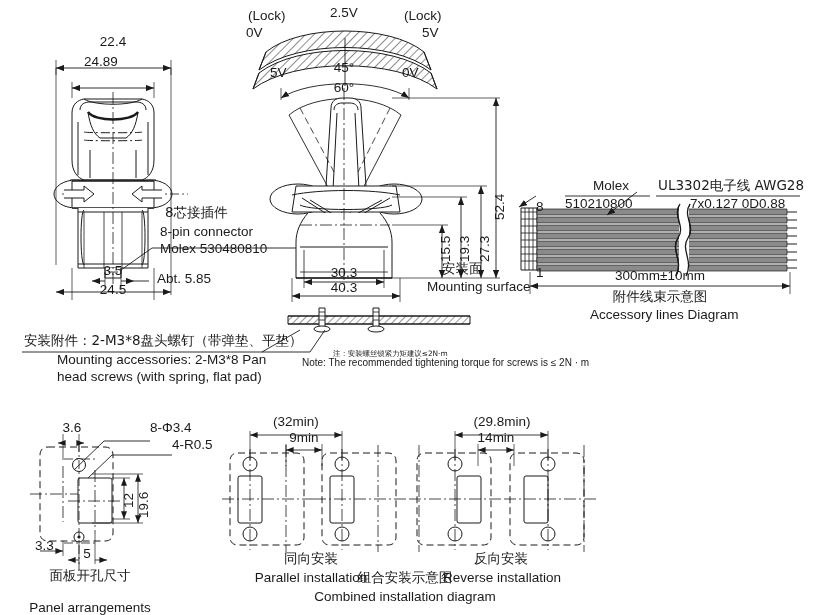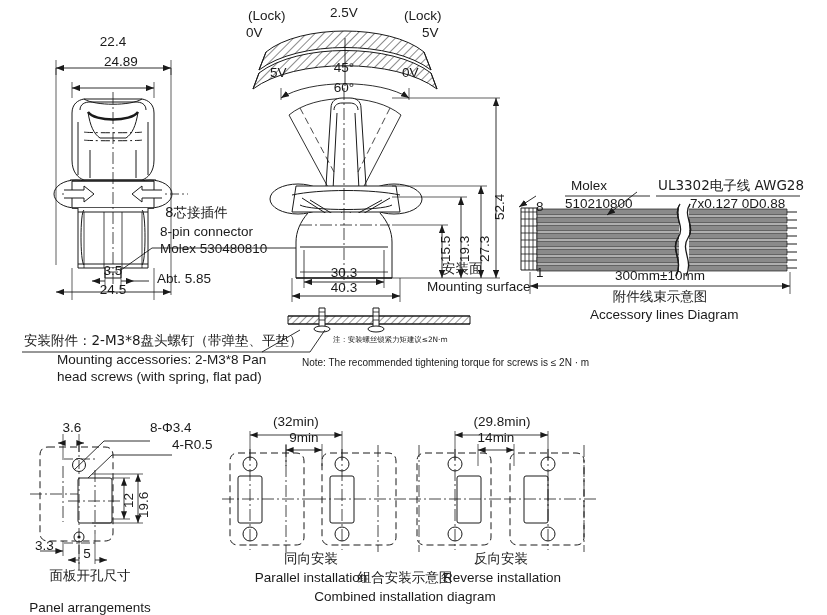--- a/index.html
+++ b/index.html
@@ -312,21 +312,21 @@
       <path d="M455,435 L548,435" marker-start="url(#ahS)" marker-end="url(#ah)"></path>
       <path d="M478,444 L478,466 M514,444 L514,466" stroke-width="0.7"></path>
       <path d="M478,450 L514,450" marker-start="url(#ahS)" marker-end="url(#ah)"></path>
     </g>
   </g>
 
   </g>
 </svg>
 
 <div class="lbl dim ctr" style="left:80px;top:34px;width:66px;">22.4</div>
-<div class="lbl dim ctr" style="left:88px;top:54px;width:66px;">24.89</div>
+<div class="lbl dim ctr" style="left:68px;top:54px;width:66px;">24.89</div>
 <div class="lbl dim ctr" style="left:88px;top:263px;width:50px;">3.5</div>
 <div class="lbl dim" style="left:157px;top:271px;">Abt. 5.85</div>
 <div class="lbl dim ctr" style="left:85px;top:282px;width:56px;">24.5</div>
 <div class="lbl txt-cn" style="left:165px;top:205px;">8芯接插件</div>
 <div class="lbl txt" style="left:160px;top:224px;">8-pin connector</div>
 <div class="lbl txt" style="left:160px;top:241px;">Molex 530480810</div>
 
 <div class="lbl dim" style="left:248px;top:8px;">(Lock)</div>
 <div class="lbl dim" style="left:404px;top:8px;">(Lock)</div>
 <div class="lbl dim" style="left:330px;top:5px;">2.5V</div>
@@ -339,34 +339,34 @@
 
 <div class="lbl dim rot90" style="left:438px;top:262px;">15.5</div>
 <div class="lbl dim rot90" style="left:457px;top:262px;">19.3</div>
 <div class="lbl dim rot90" style="left:477px;top:262px;">27.3</div>
 <div class="lbl dim rot90" style="left:492px;top:220px;">52.4</div>
 <div class="lbl dim ctr" style="left:316px;top:265px;width:56px;">30.3</div>
 <div class="lbl dim ctr" style="left:316px;top:280px;width:56px;">40.3</div>
 <div class="lbl txt-cn" style="left:442px;top:261px;">安装面</div>
 <div class="lbl txt" style="left:427px;top:279px;">Mounting surface</div>
 
-<div class="lbl txt" style="left:571px;top:178px;text-align:right;">Molex</div>
+<div class="lbl txt" style="left:593px;top:178px;text-align:right;">Molex</div>
 <div class="lbl txt" style="left:565px;top:196px;">510210800</div>
 <div class="lbl txt-cn" style="left:658px;top:178px;">UL3302电子线 AWG28</div>
 <div class="lbl txt" style="left:690px;top:196px;">7x0.127 0D0.88</div>
 <div class="lbl dim" style="left:536px;top:199px;">8</div>
 <div class="lbl dim" style="left:536px;top:265px;">1</div>
 <div class="lbl dim ctr" style="left:600px;top:268px;width:120px;">300mm±10mm</div>
 <div class="lbl txt-cn ctr" style="left:600px;top:289px;width:120px;">附件线束示意图</div>
 <div class="lbl txt ctr" style="left:590px;top:307px;width:140px;">Accessory lines Diagram</div>
 
 <div class="lbl txt-cn" style="left:24px;top:333px;">安装附件：2-M3*8盘头螺钉（带弹垫、平垫）</div>
 <div class="lbl txt" style="left:57px;top:352px;">Mounting accessories: 2-M3*8 Pan</div>
 <div class="lbl txt" style="left:57px;top:369px;">head screws (with spring, flat pad)</div>
-<div class="lbl tiny" style="left:333px;top:336px;">注：安装螺丝锁紧力矩建议≤2N·m</div>
+<div class="lbl tiny" style="left:333px;top:350px;">注：安装螺丝锁紧力矩建议≤2N·m</div>
 <div class="lbl tiny-en" style="left:302px;top:357px;">Note: The recommended tightening torque for screws is ≤ 2N · m</div>
 
 <div class="lbl dim ctr" style="left:48px;top:420px;width:48px;">3.6</div>
 <div class="lbl dim" style="left:150px;top:420px;">8-Φ3.4</div>
 <div class="lbl dim" style="left:172px;top:437px;">4-R0.5</div>
 <div class="lbl dim rot90" style="left:121px;top:508px;">12</div>
 <div class="lbl dim rot90" style="left:136px;top:518px;">19.6</div>
 <div class="lbl dim" style="left:35px;top:538px;">3.3</div>
 <div class="lbl dim ctr" style="left:72px;top:546px;width:30px;">5</div>
 <div class="lbl txt-cn ctr" style="left:22px;top:568px;width:136px;">面板开孔尺寸</div>

